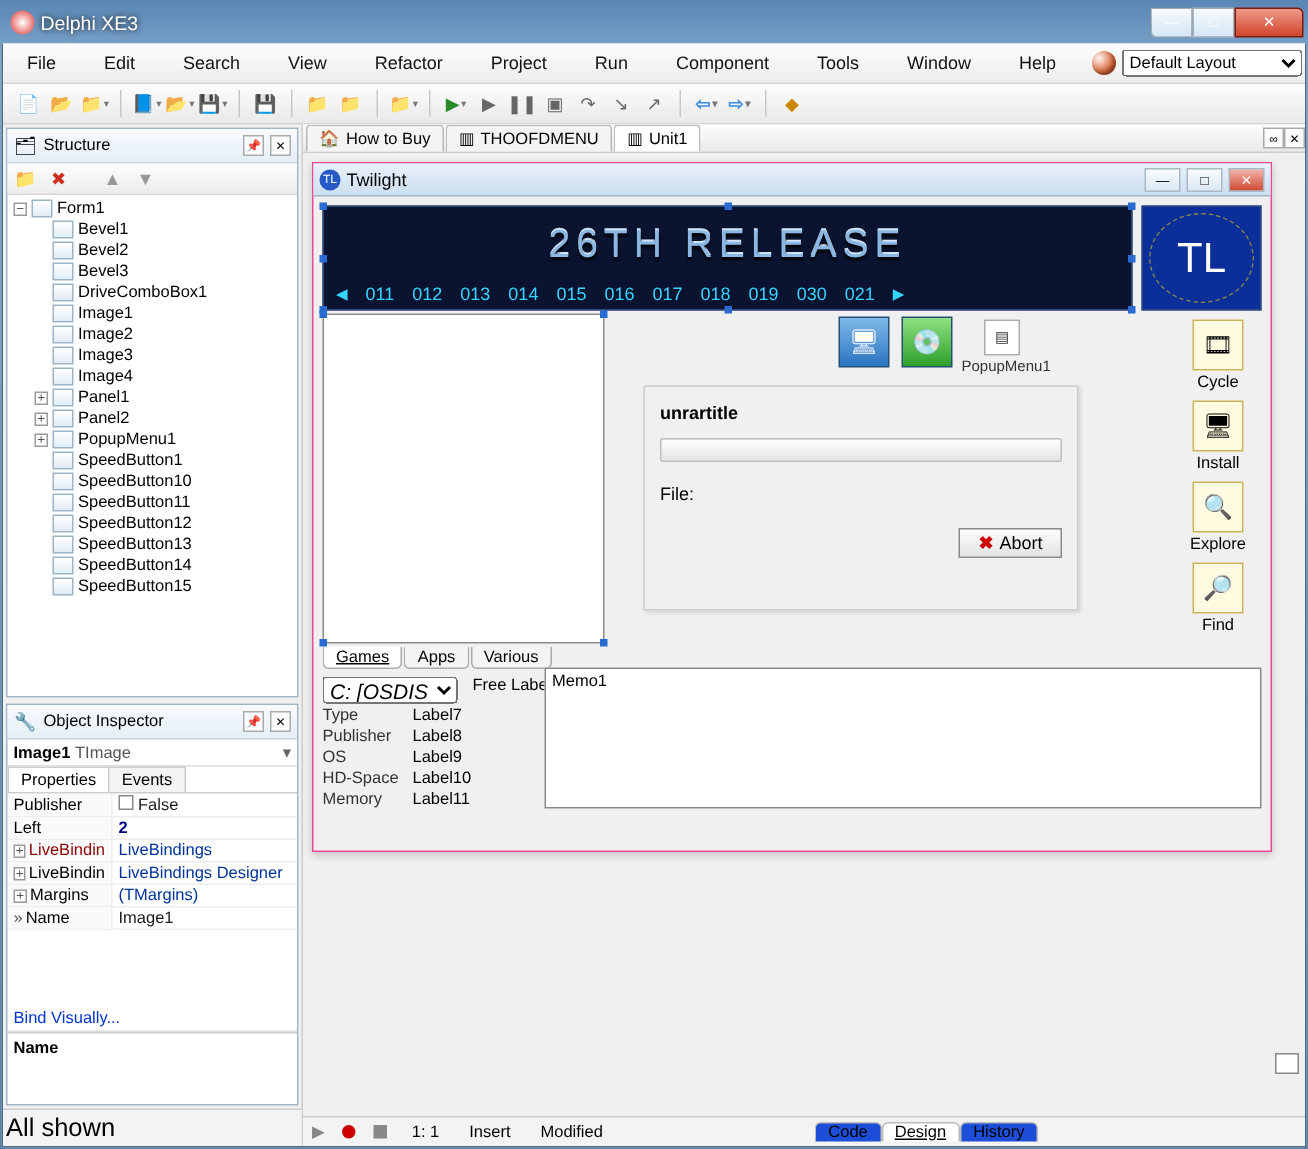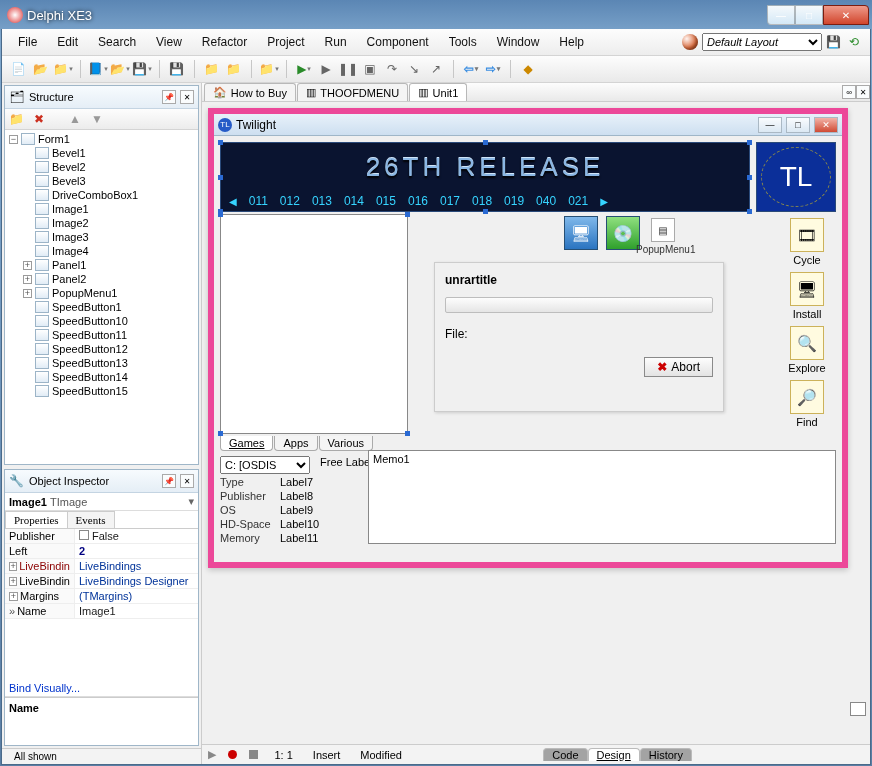--- a/index.html
+++ b/index.html
@@ -6,24 +6,24 @@
   body { margin: 0; background: #000; width: 872px; height: 766px; overflow: hidden; font-size: 11px; }
   .win7-frame { background: linear-gradient(#5b86b4,#7fa7cd 5%,#5a7ea4); padding: 1px; height: 766px; }
   .titlebar { height: 28px; display: flex; align-items: center; padding: 0 2px 0 6px; color: #fff; }
   .titlebar .title { flex: 1; font-size: 13px; text-shadow: 0 0 4px #000; margin-left: 4px; }
   .titlebar .winbtns { display: flex; gap: 0; }
   .winbtn { width: 28px; height: 20px; border: 1px solid rgba(0,0,0,.25); background: linear-gradient(#f5f9fc,#d4e8f6); display: flex; align-items: center; justify-content: center; font-size: 10px; }
   .winbtn.close { width: 46px; background: linear-gradient(#ef9a8a,#d1452c); color: #fff; border-color: #7a1d10; border-radius: 0 4px 0 0;}
   .winbtn.max { border-radius: 0; }
   .winbtn.min { border-radius: 0 0 0 4px; }
   .appbody { background: #f0f0f0; height: 736px; border: 1px solid #4a6a8a; border-top: none; display: flex; flex-direction: column; }
-  .menubar { background: linear-gradient(#fdfdfd,#ededed); border-bottom: 1px solid #d4d4d4; padding: 4px 8px; display: flex; align-items: center; gap: 4px; font-size: 12px; color: #111; }
+  .menubar { background: linear-gradient(#fdfdfd,#ededed); border-bottom: 1px solid #d4d4d4; padding: 4px 8px; display: flex; align-items: center; gap: 16px; font-size: 12px; color: #111; }
   .menubar .mi { padding: 2px 8px; cursor: default; }
   .menubar .right { margin-left: auto; display: flex; align-items: center; gap: 4px; }
-  .layout-combo { width: 120px; height: 18px; font-size: 11px; font-style: italic; }
+  .layout-combo { width: 120px; height: 18px; font-size: 11px; }
   .miniicon { width: 16px; height: 16px; display: inline-flex; align-items: center; justify-content: center; font-size: 12px; }
   .toolbar { background: linear-gradient(#fdfdfd,#e9e9e9); border-bottom: 1px solid #d4d4d4; padding: 4px 8px; display: flex; align-items: center; gap: 4px; }
   .tb { width: 18px; height: 18px; border: 1px solid transparent; display: flex; align-items: center; justify-content: center; color: #666; font-size: 12px;}
   .tb .dd { font-size: 7px; margin-left: 1px; color: #777; }
   .tsep { width: 1px; height: 18px; background: #c7c7c7; margin: 0 4px; }
   .arrow-blue { color: #3d8fe1; font-weight: bold; }
   .main3col { flex: 1; display: flex; min-height: 0; }
   
   .leftcol { width: 200px; display: flex; flex-direction: column; border-right: 1px solid #ccc; }
   .panel { border: 1px solid #9fb6c8; margin: 2px; background: #fff; display: flex; flex-direction: column; min-height: 0;}
@@ -37,77 +37,77 @@
   .nodeicon { width: 14px; height: 12px; background: linear-gradient(#fff,#e1ecf6); border: 1px solid #9cb4c7; }
   .ind1 { margin-left: 14px; }
   
   .oi-grid { flex: 1; overflow: auto; font-size: 11px; }
   .oi-row { display: flex; border-bottom: 1px solid #eee; }
   .oi-k { width: 70px; padding: 1px 4px; background: #fafafa; border-right: 1px solid #eee; display:flex; align-items:center; gap:2px;}
   .oi-v { flex: 1; padding: 1px 4px; color: #1a1a1a; }
   .oi-v.blue { color: #003399; }
   .oi-v.navy { color: #000080; }
   .oi-tabs { display: flex; border-bottom: 1px solid #ccc; font-size: 11px; }
-  .oi-tab { padding: 2px 8px; border: 1px solid #ccc; border-bottom: none; background: #f4f4f4; margin-right: -1px; font-family: Liberation Serif, serif; }
+  .oi-tab { padding: 2px 8px; border: 1px solid #ccc; border-bottom: none; background: #f4f4f4; margin-right: -1px; }
   .oi-tab.active { background: #fff; }
   .link { color: #0033cc; padding: 2px 4px; border-bottom: 1px solid #ddd; }
   .namebox { padding: 4px; font-weight: bold; border-top: 1px solid #ccc; height: 48px; }
   
   .rightcol { flex: 1; display: flex; flex-direction: column; min-width: 0; }
   .edtabs { display: flex; align-items: center; background: linear-gradient(#fdfdfd,#e9e9e9); border-bottom: 1px solid #ccc; padding-left: 2px; gap: 0; font-size: 11px; }
   .edtab { padding: 2px 8px; border: 1px solid #b8b8b8; border-bottom: none; background: #f4f4f4; display: flex; align-items: center; gap: 4px; border-radius: 3px 3px 0 0; margin-right: 1px;}
   .edtab.active { background: #fff; }
   .edtabs .spacer { flex: 1; }
   .designer { flex: 1; background: #f0f0f0; position: relative; overflow: auto; }
   
-  .dform { position: absolute; left: 6px; top: 6px; width: 640px; border: 6px solid #ec4899; background: #f0f0f0; box-shadow: 0 2px 6px rgba(0,0,0,.2); }
+  .dform { position: absolute; left: 6px; top: 6px; width: 640px; border: 1px solid #ec4899; background: #f0f0f0; box-shadow: 0 2px 6px rgba(0,0,0,.2); }
   .dtitle { height: 22px; background: linear-gradient(#e8f1fa,#cddff0); border-bottom: 1px solid #9fb6c8; display: flex; align-items: center; padding: 0 4px; gap: 4px; font-size: 12px;}
   .dtitle .dspacer { flex: 1; }
   .dtitle .dbtn { width: 24px; height: 16px; border: 1px solid #aab8c4; background: linear-gradient(#fafcfe,#dbe8f3); font-size: 9px; display: flex; align-items: center; justify-content: center;}
   .dtitle .dclose { background: linear-gradient(#f3b3a8,#cf4a34); color: #fff;}
   .banner { height: 70px; background: #0a1430; color: #6fa4d8; border: 1px solid #2a4a7a; margin: 6px; position: relative; display: flex; flex-direction: column; }
   .banner-top { flex: 1; display: flex; align-items: center; justify-content: center; font-family: Impact, "Arial Black", sans-serif; font-size: 26px; letter-spacing: 4px; color: #8bb7e4; text-shadow: 0 2px 2px #000, 0 -1px 0 #cfe4f7;}
   .banner-nums { height: 20px; display: flex; align-items: center; gap: 12px; padding: 0 8px; color: #36d4ff; font-family: "Courier New", monospace; font-size: 12px;}
   .tri { color: #36d4ff; font-size: 10px;}
   .logo { position: absolute; right: -86px; top: 0; width: 80px; height: 70px; background: #0b2f99; border: 1px solid #2a4a7a; display:flex; align-items:center; justify-content:center; color:#fff; font-family: Impact, sans-serif; font-size:28px;}
   .starring { position:absolute; inset:4px; border:1px dashed rgba(255,220,0,.5); border-radius:50%;}
   .dbody { display: flex; }
   .dleft { width: 200px; padding: 2px 6px 6px 6px; }
   .listwhite { width: 100%; height: 220px; background: #fff; border: 1px solid #888; position: relative;}
   .listwhite .h { position:absolute; width:5px; height:5px; background:#2a6ad3;}
   .btabs { display: flex; font-size: 11px; margin-top: 2px; gap: 0;}
   .btab { padding: 1px 8px; border: 1px solid #aaa; border-top: none; background: #f4f4f4; border-radius: 0 0 4px 4px; margin-right: 1px;}
   .btab.active { background: #fff; text-decoration: underline;}
   .infos { font-size: 11px; padding: 4px 0; }
   .inforow { display: flex; gap: 4px; padding: 1px 0;}
   .inforow .lab { width: 56px; color: #333;}
-  .drivecombo { width: 90px; height: 18px; font-size: 11px; margin-right: 6px;}
+  .drivecombo { width: 90px; height: 18px; font-size: 14px; margin-right: 6px; font-style: italic;}
   .dmid { flex: 1; padding: 6px; position: relative; }
   .popm { position: absolute; right: 82px; top: 6px; width: 54px; text-align: center; font-size: 10px; color: #333;}
   .popm .pi { width: 24px; height: 24px; margin: 0 auto 2px; background: #fff; border: 1px solid #aaa; display:flex;align-items:center;justify-content:center;}
   .midicons { position:absolute; top: 4px; left: 150px; display:flex; gap:8px;}
   .midicons .ic { width:34px; height:34px; background: linear-gradient(#7fb8ea,#2b74c0); border:1px solid #264f74; display:flex;align-items:center;justify-content:center; color:#fff; font-size:16px;}
   .unrar { position:absolute; left: 20px; top: 50px; width: 290px; height: 150px; background:#f0f0f0; border:1px solid #ccc; box-shadow: 1px 1px 3px rgba(0,0,0,.15); padding: 10px;}
   .unrar .t { font-weight: bold; font-size: 12px; margin-bottom: 10px; }
   .unrar .pb { height: 16px; width: 100%; background: linear-gradient(#fdfdfd,#e5e5e5); border: 1px solid #bdbdbd; border-radius: 2px; margin-bottom: 14px;}
   .unrar .f { font-size: 12px; margin-bottom: 16px;}
   .unrar .ab { float: right; padding: 2px 12px; border:1px solid #8a8a8a; background: linear-gradient(#fdfdfd,#e3e3e3); display:flex; align-items:center; gap:4px; font-size:12px;}
   .dright { width: 70px; padding: 6px 4px; display: flex; flex-direction: column; align-items: center; gap: 6px; font-size: 11px;}
   .spd { width: 44px; text-align:center;}
   .spd .bx { width: 34px; height: 34px; margin: 0 auto 2px; background:#fffbe0; border:1px solid #ccb25a; display:flex; align-items:center; justify-content:center; font-size:16px;}
   .memo { position:absolute; left: 154px; top: 238px; right: 6px; height: 94px; background:#fff; border:1px solid #888; padding: 2px 4px; font-size:11px;}
   
   .status { display: flex; align-items: center; border-top: 1px solid #ccc; background: #f3f3f3; height: 20px; font-size: 11px; gap: 12px; padding: 0 6px;}
   .status .bullet { width: 9px; height: 9px; border-radius: 50%; background:#c00; }
   .status .sq { width: 9px; height: 9px; background:#888; }
   .status .seg { padding: 0 4px; }
   .status .btabs2 { margin-left: auto; display: flex; gap: 0; }
-  .status .btab2 { padding: 0 8px; border: 1px solid #bbb; border-bottom: none; border-radius: 4px 4px 0 0; background:#a3a3a3;}
+  .status .btab2 { padding: 0 8px; border: 1px solid #bbb; border-bottom: none; border-radius: 4px 4px 0 0; background:#1d4ed8;}
   .status .btab2.active { background:#fff; text-decoration: underline;}
-  .leftstatus { border-top: 1px solid #ccc; padding: 2px 12px; font-size: 10px; background:#f3f3f3;}
+  .leftstatus { border-top: 1px solid #ccc; padding: 2px 2px; font-size: 17px; background:#f3f3f3;}
   .corner { position:absolute; right:4px; bottom:28px; width:16px; height:14px; border:1px solid #888; background:#fff;}
   .globe { width:16px; height:16px; border-radius:50%; background: radial-gradient(circle at 30% 30%, #fff4f0, #d96a3c 60%, #8f2e0a); box-shadow: inset -2px -2px 3px rgba(0,0,0,.3);}
 </style>
 </head>
 <body>
 
 <div class="win7-frame">
   <div class="titlebar">
     <span class="miniicon" style="background:radial-gradient(circle,#fff,#d33);border-radius:50%"></span>
     <span class="title">Delphi XE3</span>
@@ -388,21 +388,21 @@
                   <span class="tri">◀</span>
                   <span>011</span>
                   <span>012</span>
                   <span>013</span>
                   <span>014</span>
                   <span>015</span>
                   <span>016</span>
                   <span>017</span>
                   <span>018</span>
                   <span>019</span>
-                  <span>040</span>
+                  <span>030</span>
                   <span>021</span>
                   <span class="tri">▶</span>
                 </div>
                 <span style="position:absolute;left:-3px;top:-3px;width:5px;height:5px;background:#2a6ad3"></span>
                 <span style="position:absolute;right:-3px;top:-3px;width:5px;height:5px;background:#2a6ad3"></span>
                 <span style="position:absolute;left:-3px;bottom:-3px;width:5px;height:5px;background:#2a6ad3"></span>
                 <span style="position:absolute;right:-3px;bottom:-3px;width:5px;height:5px;background:#2a6ad3"></span>
                 <span style="position:absolute;left:50%;top:-3px;width:5px;height:5px;background:#2a6ad3;margin-left:-2px"></span>
                 <span style="position:absolute;left:50%;bottom:-3px;width:5px;height:5px;background:#2a6ad3;margin-left:-2px"></span>
                 <span style="position:absolute;top:50%;left:-3px;width:5px;height:5px;background:#2a6ad3;margin-top:-2px"></span>

